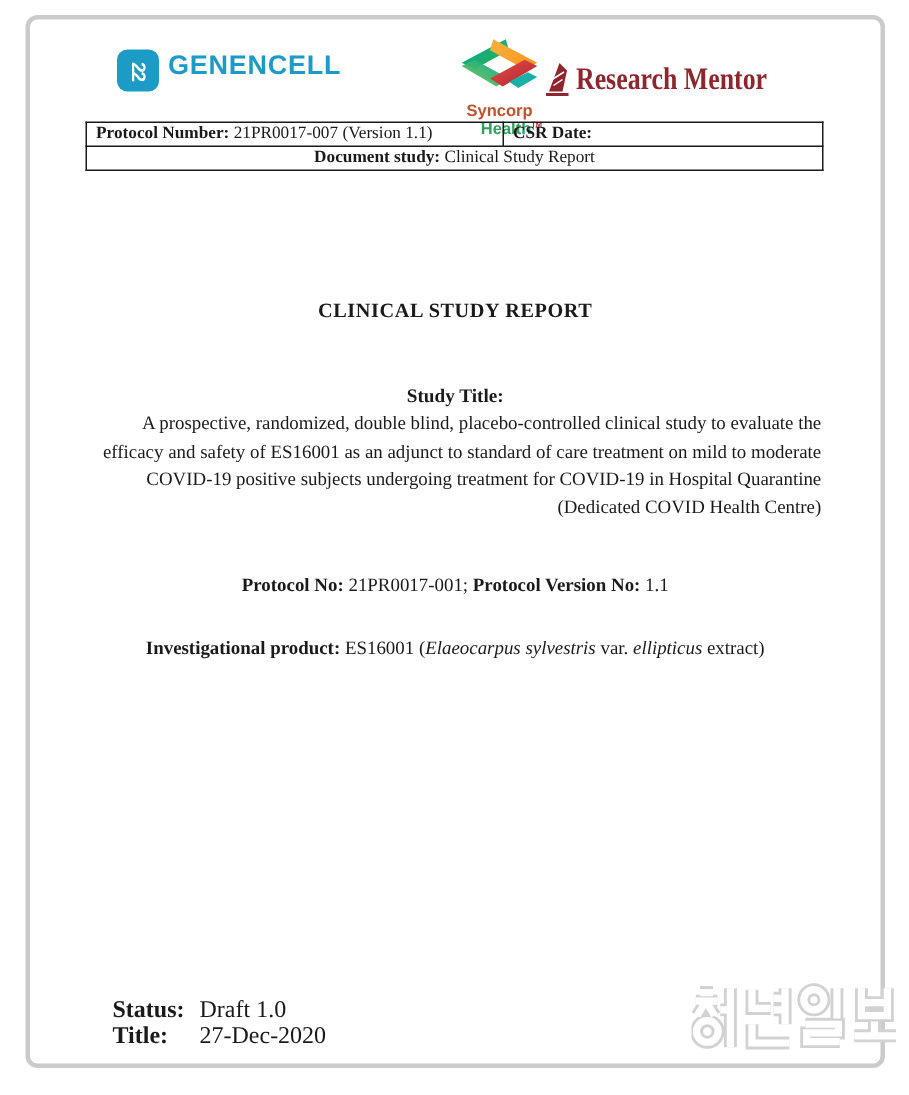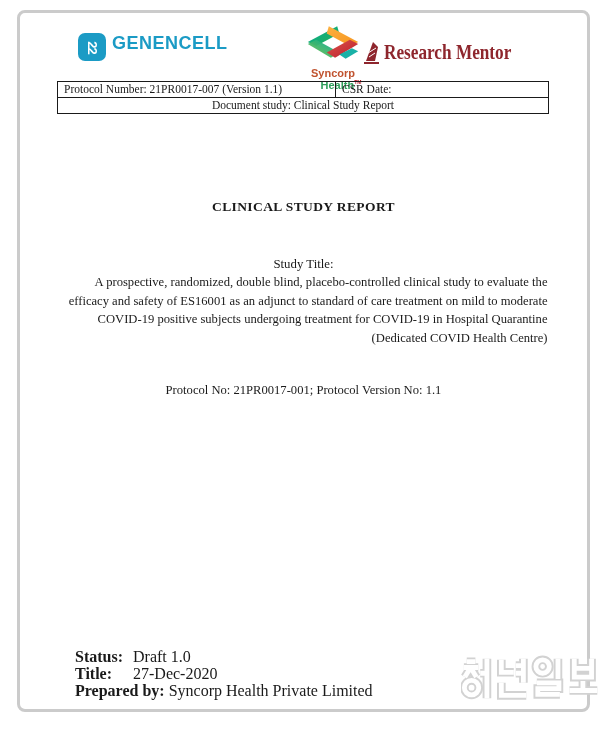--- a/index.html
+++ b/index.html
@@ -74,33 +74,33 @@
     width: 492px;
     border-collapse: collapse;
     font-size: 11.5px;
   }
   .csr-table td {
     border: 1.6px solid #1a1a1a;
     padding: 1px 6px 2px 6px;
     height: 14px;
   }
   .csr-table .doc-row td { text-align: center; }
-  .b { font-weight: normal; }
+  .b { font-weight: bold; }
 
   
   .doc-title {
     position: absolute; left: 0; top: 186px; width: 100%;
     text-align: center; font-weight: bold; font-size: 13.5px;
     letter-spacing: 0.4px;
   }
   .study-block {
     position: absolute; left: 0; top: 244px; width: 100%;
     text-align: center;
   }
-  .study-label { font-weight: normal; font-size: 12.8px; }
+  .study-label { font-weight: bold; font-size: 12.8px; }
   .study-text {
     margin: 1px auto 0 auto;
     width: 488px;
     font-size: 12.6px;
     line-height: 18.6px;
     text-align: right;
   }
   .protocol-line {
     position: absolute; left: 0; top: 370px; width: 100%;
     text-align: center; font-size: 12.6px;
@@ -195,25 +195,25 @@
 
   <div class="doc-title">CLINICAL STUDY REPORT</div>
 
   <div class="study-block">
     <div class="study-label">Study Title:</div>
     <div class="study-text">A prospective, randomized, double blind, placebo-controlled clinical study to evaluate the efficacy and safety of ES16001 as an adjunct to standard of care treatment on mild to moderate COVID-19 positive subjects undergoing treatment for COVID-19 in Hospital Quarantine (Dedicated COVID Health Centre)</div>
   </div>
 
   <div class="protocol-line"><span class="b">Protocol No:</span><span> 21PR0017-001; </span><span class="b">Protocol Version No:</span><span> 1.1</span></div>
 
+  <div class="invest-line"><span class="b">Investigational product:</span><span> ES16001 (</span><span class="i">Elaeocarpus sylvestris</span><span> var. </span><span class="i">ellipticus</span><span> extract)</span></div>
 
   <div class="footer-block">
     <div><span class="lbl lbl-tab">Status:</span><span>Draft 1.0</span></div>
     <div><span class="lbl lbl-tab">Title:</span><span>27-Dec-2020</span></div>
-    <div><span class="lbl">Prepared by:</span><span> Syncorp Health Private Limited</span></div>
   </div>
 </div>
 
 <svg class="watermark" viewBox="0 0 150 46" role="img" aria-label="청년일보">
   <g fill="none" stroke="#d2d2d2" stroke-width="9" stroke-linecap="butt" stroke-linejoin="miter">
     <path d="M6,5 H15 M3,11 H18 M10,11 L4,21 M10,11 L16,21 M27,2 V43 M20,17 H27"></path>
     <circle cx="11" cy="32" r="7.5"></circle>
     <path d="M42,3 V16 H55 M65,2 V27 M57,9 H65 M57,17 H65 M42,27 V40 H68"></path>
     <circle cx="85" cy="10" r="7"></circle>
     <path d="M101,2 V23 M79,27 H102 V33 H80 V39 H103"></path>

